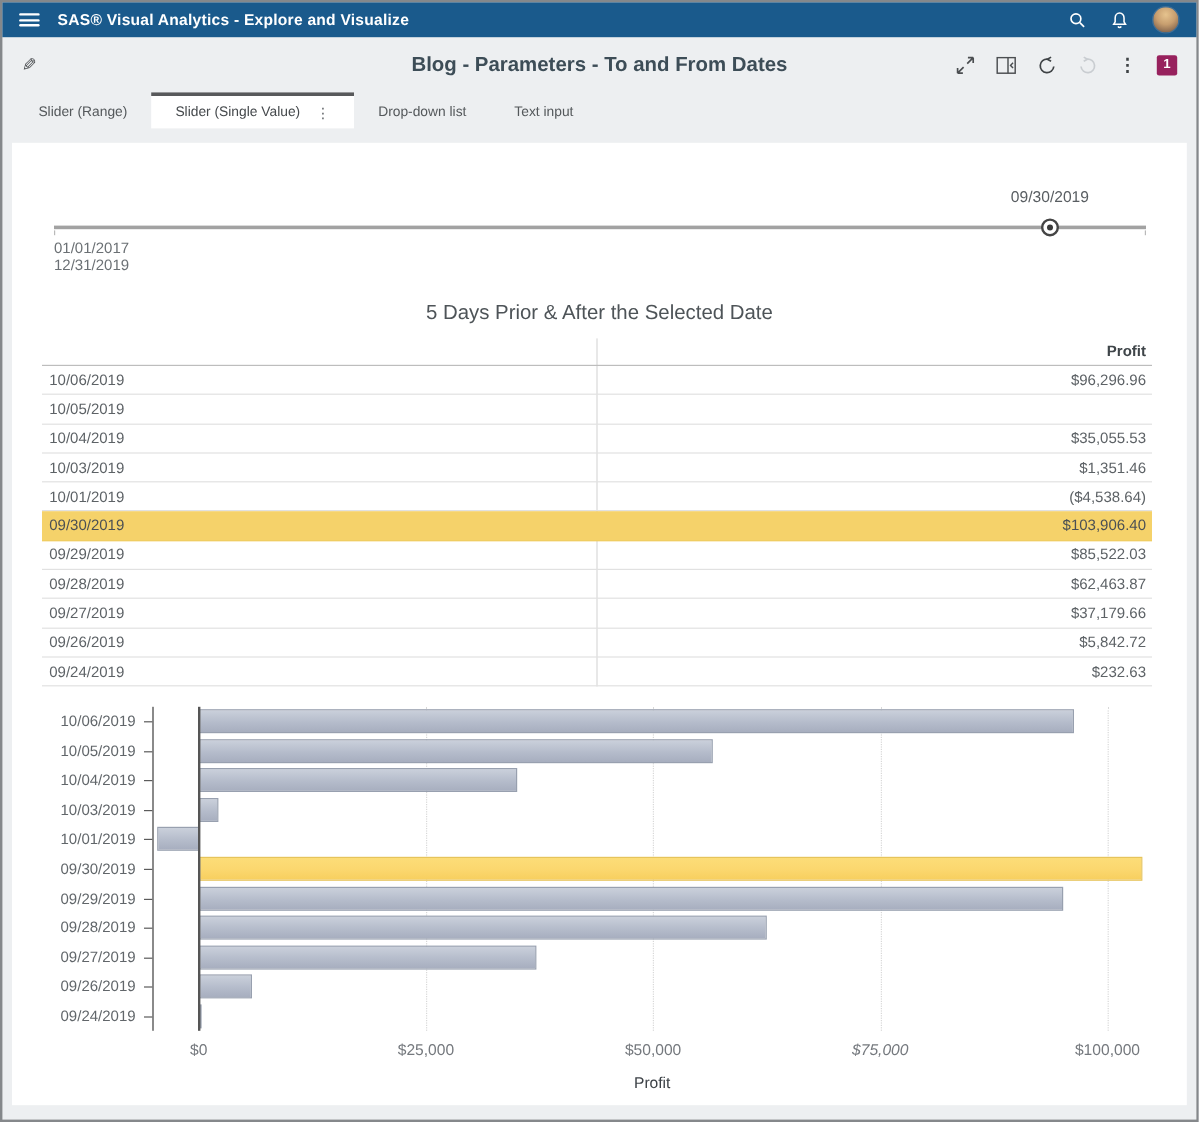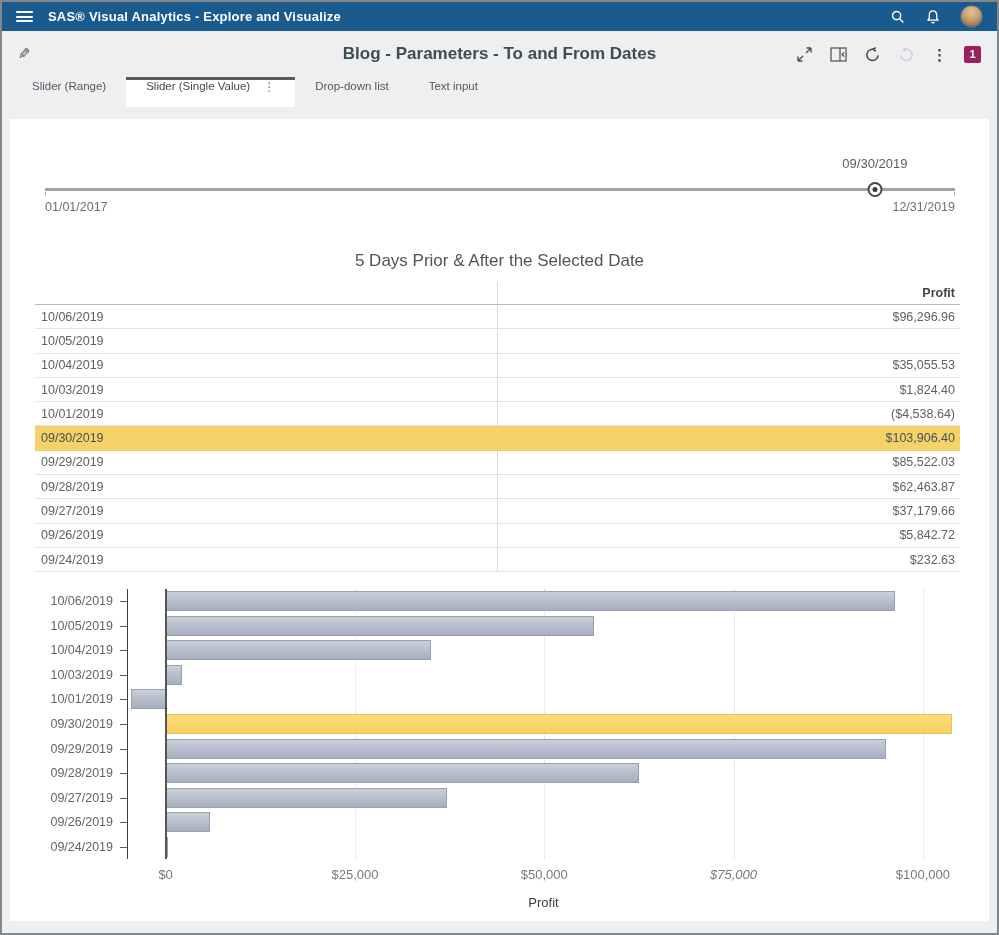--- a/index.html
+++ b/index.html
@@ -18,37 +18,37 @@
   .report-header{flex:0 0 46px;display:flex;align-items:center;padding:0 16px;position:relative;}
   .report-title{position:absolute;left:0;right:0;text-align:center;color:#3d4d57;font-size:17px;font-weight:bold;}
   .pencil{z-index:1;font-size:15px;color:#4c4f52;cursor:pointer;transform:scaleX(-1);}
   .header-actions{margin-left:auto;display:flex;align-items:center;gap:17px;z-index:1;}
   .hicon{cursor:pointer;display:flex;align-items:center;}
   .kebab-header{font-size:15px;font-weight:bold;color:#3e4245;line-height:1;}
   .badge{width:17px;height:17px;background:#97215d;color:#fff;font-size:11px;font-weight:bold;
          display:flex;align-items:center;justify-content:center;border-radius:2px;cursor:pointer;}
   
   .tabbar{flex:0 0 30px;display:flex;padding-left:10px;}
-  .tab{padding:0 20px;display:flex;gap:13px;font-size:11.5px;color:#54585b;
+  .tab{padding:0 20px;display:flex;align-items:center;gap:13px;font-size:11.5px;color:#54585b;
        border-top:3px solid transparent;box-sizing:border-box;cursor:pointer;white-space:nowrap;}
   .tab.active{background:#fff;border-top-color:#58595b;color:#45494c;}
   .tab .kebab{font-size:12px;color:#606468;}
   
   .content{flex:1;background:#fff;margin:12px 8px 12px 8px;position:relative;overflow:hidden;}
   
   .slider-widget{position:absolute;top:35px;left:35px;width:910px;height:72px;}
   .slider-value{position:absolute;top:2px;font-size:13px;color:#595e62;transform:translateX(-50%);white-space:nowrap;}
   .slider-track{position:absolute;top:34px;left:0;right:0;height:3px;background:#a2a2a2;cursor:pointer;}
   .slider-tick{position:absolute;top:38px;width:1px;height:4px;background:#b9b9b9;}
   .slider-handle{position:absolute;top:-6px;width:15px;height:15px;border-radius:50%;background:#fff;
                  border:2px solid #454545;box-sizing:border-box;transform:translateX(-50%);cursor:pointer;
                  display:flex;align-items:center;justify-content:center;}
   .slider-handle .dot{width:5px;height:5px;border-radius:50%;background:#3a3a3a;}
   .slider-ends{position:absolute;top:46px;left:0;right:0;display:flex;justify-content:space-between;
-               font-size:12.5px;color:#6b7074;}
+               font-size:12.5px;color:#6b7074;flex-direction:column;}
   
   .list-title{position:absolute;top:132px;left:0;width:100%;text-align:center;font-size:17px;color:#4e5458;}
   .vtable{position:absolute;top:163px;left:25px;width:925px;}
   .col-divider{position:absolute;left:462px;top:0;bottom:0;width:1px;background:#d9d9d9;}
   .thead{display:flex;height:22px;align-items:center;border-bottom:1px solid #bdbdbd;
          font-size:12.5px;font-weight:bold;color:#3f4549;position:relative;}
   .th-date{flex:0 0 462px;display:flex;align-items:center;padding-left:6px;box-sizing:border-box;cursor:pointer;}
   .sort{margin-left:auto;margin-right:9px;font-size:8px;color:#2f2f2f;}
   .th-profit{flex:1;text-align:right;padding-right:5px;cursor:pointer;}
   .trow{display:flex;height:23.3px;align-items:center;border-bottom:1px solid #e1e1e1;
@@ -183,21 +183,21 @@
           </div>
           <div class="trow">
             <div class="cell-date">10/05/2019</div>
           </div>
           <div class="trow">
             <div class="cell-date">10/04/2019</div>
             <div class="cell-profit">$35,055.53</div>
           </div>
           <div class="trow">
             <div class="cell-date">10/03/2019</div>
-            <div class="cell-profit">$1,824.40</div>
+            <div class="cell-profit">$1,351.46</div>
           </div>
           <div class="trow">
             <div class="cell-date">10/01/2019</div>
             <div class="cell-profit">($4,538.64)</div>
           </div>
           <div class="trow selected">
             <div class="cell-date">09/30/2019</div>
             <div class="cell-profit">$103,906.40</div>
           </div>
           <div class="trow">

